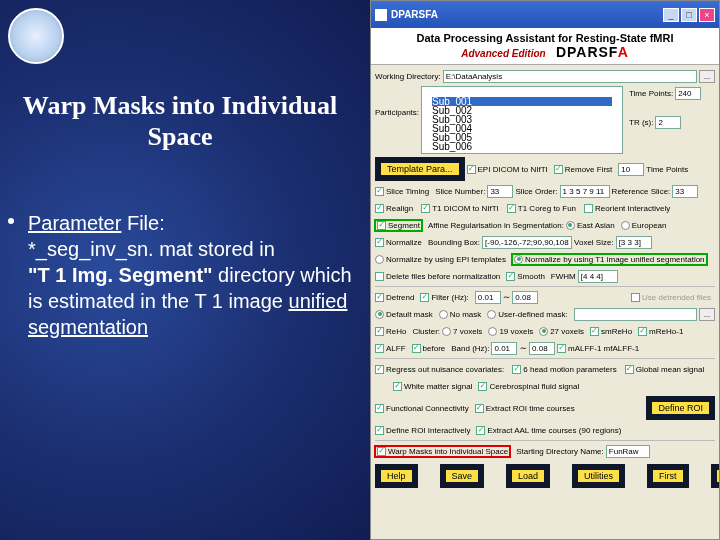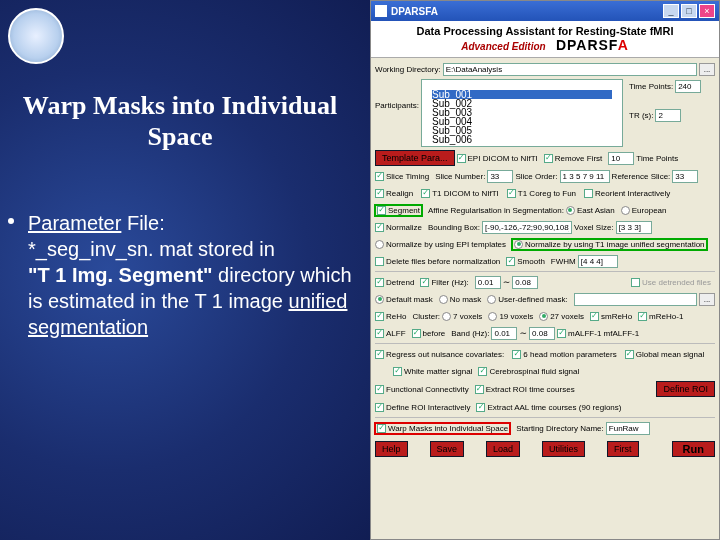--- a/index.html
+++ b/index.html
@@ -5,21 +5,21 @@
 *{box-sizing:border-box;margin:0;padding:0;font-family:Arial,Helvetica,sans-serif}
 body{width:720px;height:540px;overflow:hidden;position:relative}
 .slide-bg{position:absolute;inset:0;background:radial-gradient(circle at 15% 50%,#2a4a9a 0%,#1a2d6e 30%,#0c1545 70%,#050a22 100%);width:720px;height:540px}
 .logo{position:absolute;top:8px;left:8px;width:56px;height:56px;border-radius:50%;background:radial-gradient(circle,#e8f0ff 0%,#b8d0ee 60%,#7a9cc5 100%);border:2px solid #fff}
 .slide-title{position:absolute;top:90px;left:0;width:360px;color:#fff;font:bold 26px/1.2 "Times New Roman",serif;text-align:center}
 .bullet{position:absolute;top:210px;left:10px;width:345px;color:#fff;font:20px/1.3 "Times New Roman",serif}
 .bullet .dot{position:absolute;left:-2px;top:8px;width:6px;height:6px;background:#fff;border-radius:50%}
 .bullet .txt{margin-left:18px}
 .u{text-decoration:underline}
 .app{position:absolute;left:370px;top:0;width:350px;height:540px;background:#ece9d8;border:1px solid #888;font-size:8px;color:#000;overflow:hidden}
-.titlebar{height:20px;background:linear-gradient(#3a6ed5,#2353b8);display:flex;align-items:center;padding:0 4px;color:#fff}
+.titlebar{height:27px;background:linear-gradient(#3a6ed5,#2353b8);display:flex;align-items:center;padding:0 4px;color:#fff}
 .titlebar .ico{width:12px;height:12px;background:#fff;margin-right:4px}
 .titlebar .ttl{flex:1;font-weight:bold;font-size:10px}
 .wbtn{width:16px;height:14px;background:#c8d8f0;border:1px solid #fff;margin-left:2px;display:flex;align-items:center;justify-content:center;font-size:9px;color:#234}
 .wbtn.cl{background:#e48;color:#fff}
 .hdr{background:#fff;padding:4px;text-align:center;border-bottom:1px solid #aaa}
 .hdr .l1{font:bold 11px Arial}
 .hdr .l2{font:bold italic 10px Arial;color:#a00;display:inline-block;margin-right:8px}
 .hdr .l3{font:bold 14px Arial;letter-spacing:1px;display:inline-block}
 .hdr .l3 .r{color:#d00}
 .body{padding:4px;background:#ece9d8}
@@ -29,21 +29,21 @@
 .inp.sm{flex:0 0 26px;width:26px}
 .dotbtn{width:16px;height:13px;border:1px solid #999;background:#eee;display:flex;align-items:center;justify-content:center;font-size:8px}
 .listbox{border:1px solid #7a9;background:#fff;height:68px;overflow:hidden;flex:1;font-size:10px;line-height:9px;padding:10px}
 .listbox div.sel{background:#316ac5;color:#fff}
 .sep{height:1px;background:#bbb;margin:3px 0}
 .cb{width:9px;height:9px;border:1px solid #5a8;background:#fff;display:inline-flex;align-items:center;justify-content:center;font-size:8px;line-height:1;color:#2a6;margin-right:2px;flex-shrink:0}
 .cb.on::before{content:"✓"}
 .rb{width:9px;height:9px;border:1px solid #888;border-radius:50%;background:#fff;display:inline-flex;align-items:center;justify-content:center;margin-right:2px;flex-shrink:0}
 .rb.on::before{content:"";width:4px;height:4px;background:#3a6;border-radius:50%}
 .grp{display:inline-flex;align-items:center;margin-right:4px;font-size:8px;white-space:nowrap}
-.btn{border:1px solid #0f172a;background:#b91c1c;height:16px;padding:0 6px;font-size:9px;display:flex;align-items:center;justify-content:center}
+.btn{border:6px solid #0f172a;background:#fde047;height:24px;padding:0 6px;font-size:9px;display:flex;align-items:center;justify-content:center}
 .btn.run{font-weight:bold;font-size:11px;padding:0 10px}
 .hl-g{outline:2px solid #0a0;outline-offset:-1px}
 .hl-r{outline:2px solid #d00;outline-offset:-1px}
 .wrap{display:flex;flex-wrap:wrap;gap:2px 4px;align-items:center}
 .til{font-size:9px}
 </style>
 </head>
 <body>
 
 <div class="slide-bg"></div>

